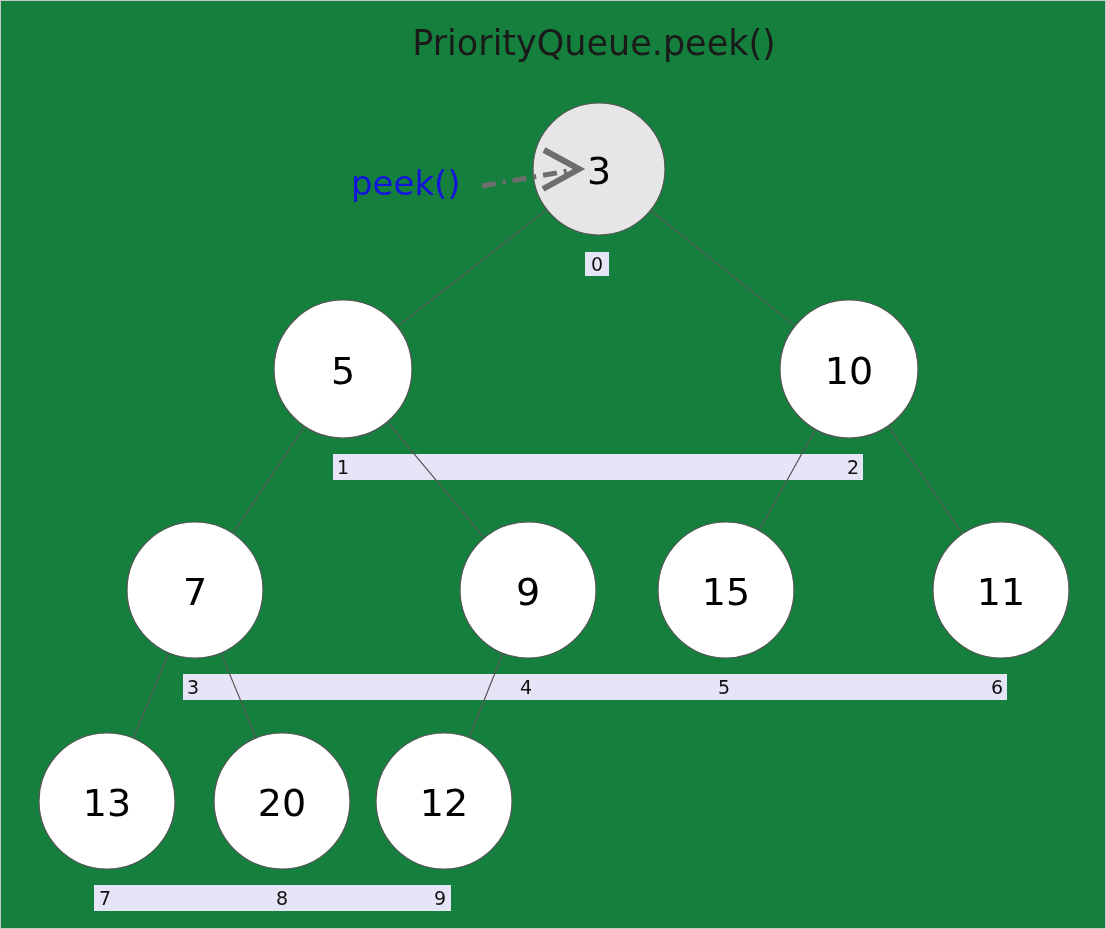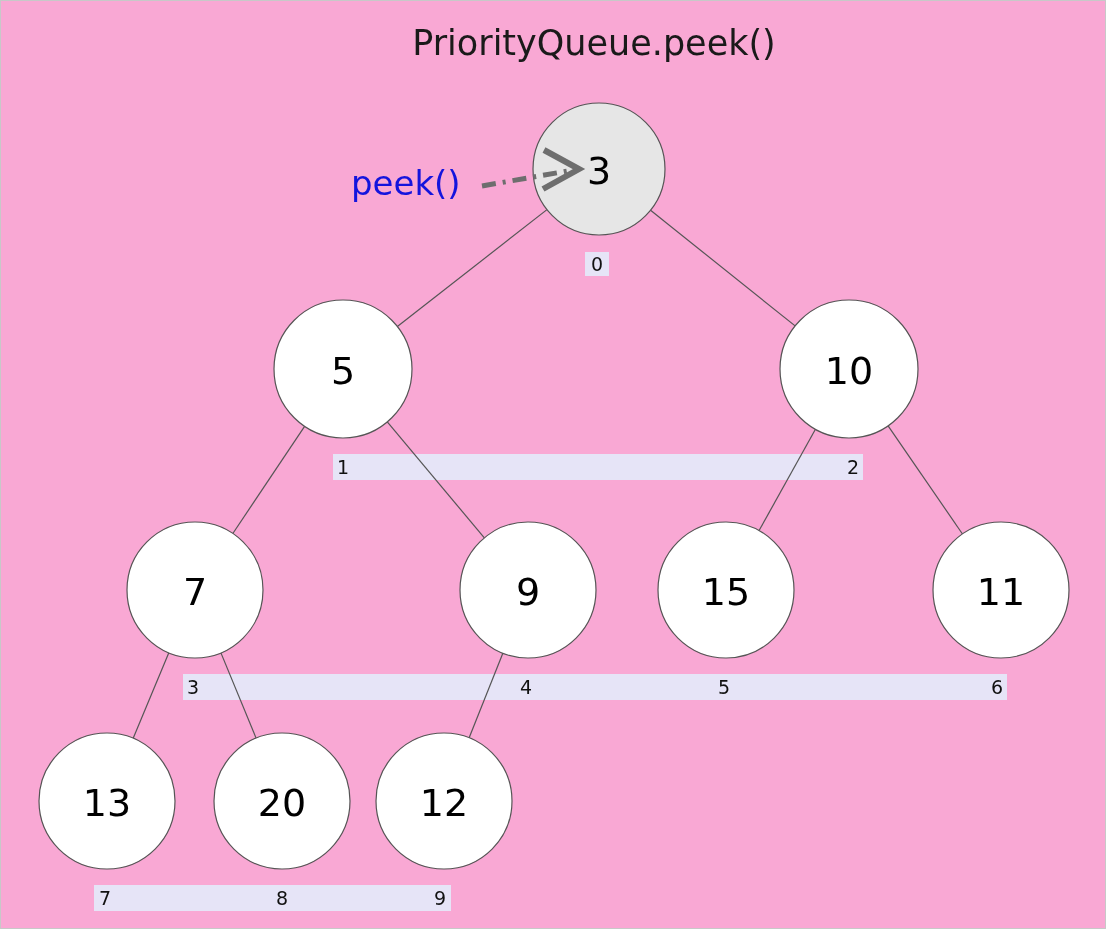--- a/index.html
+++ b/index.html
@@ -7,21 +7,21 @@
     padding: 0;
     background: #ffffff;
   }
   body {
     font-family: "DejaVu Sans", "Liberation Sans", sans-serif;
   }
   #canvas {
     position: relative;
     width: 1106px;
     height: 929px;
-    background: #f9a8d4;
+    background: #15803d;
     border: 1px solid #c8c8c8;
     box-sizing: border-box;
     overflow: hidden;
   }
   #diagram-svg {
     position: absolute;
     left: 0;
     top: 0;
     width: 1106px;
     height: 929px;

